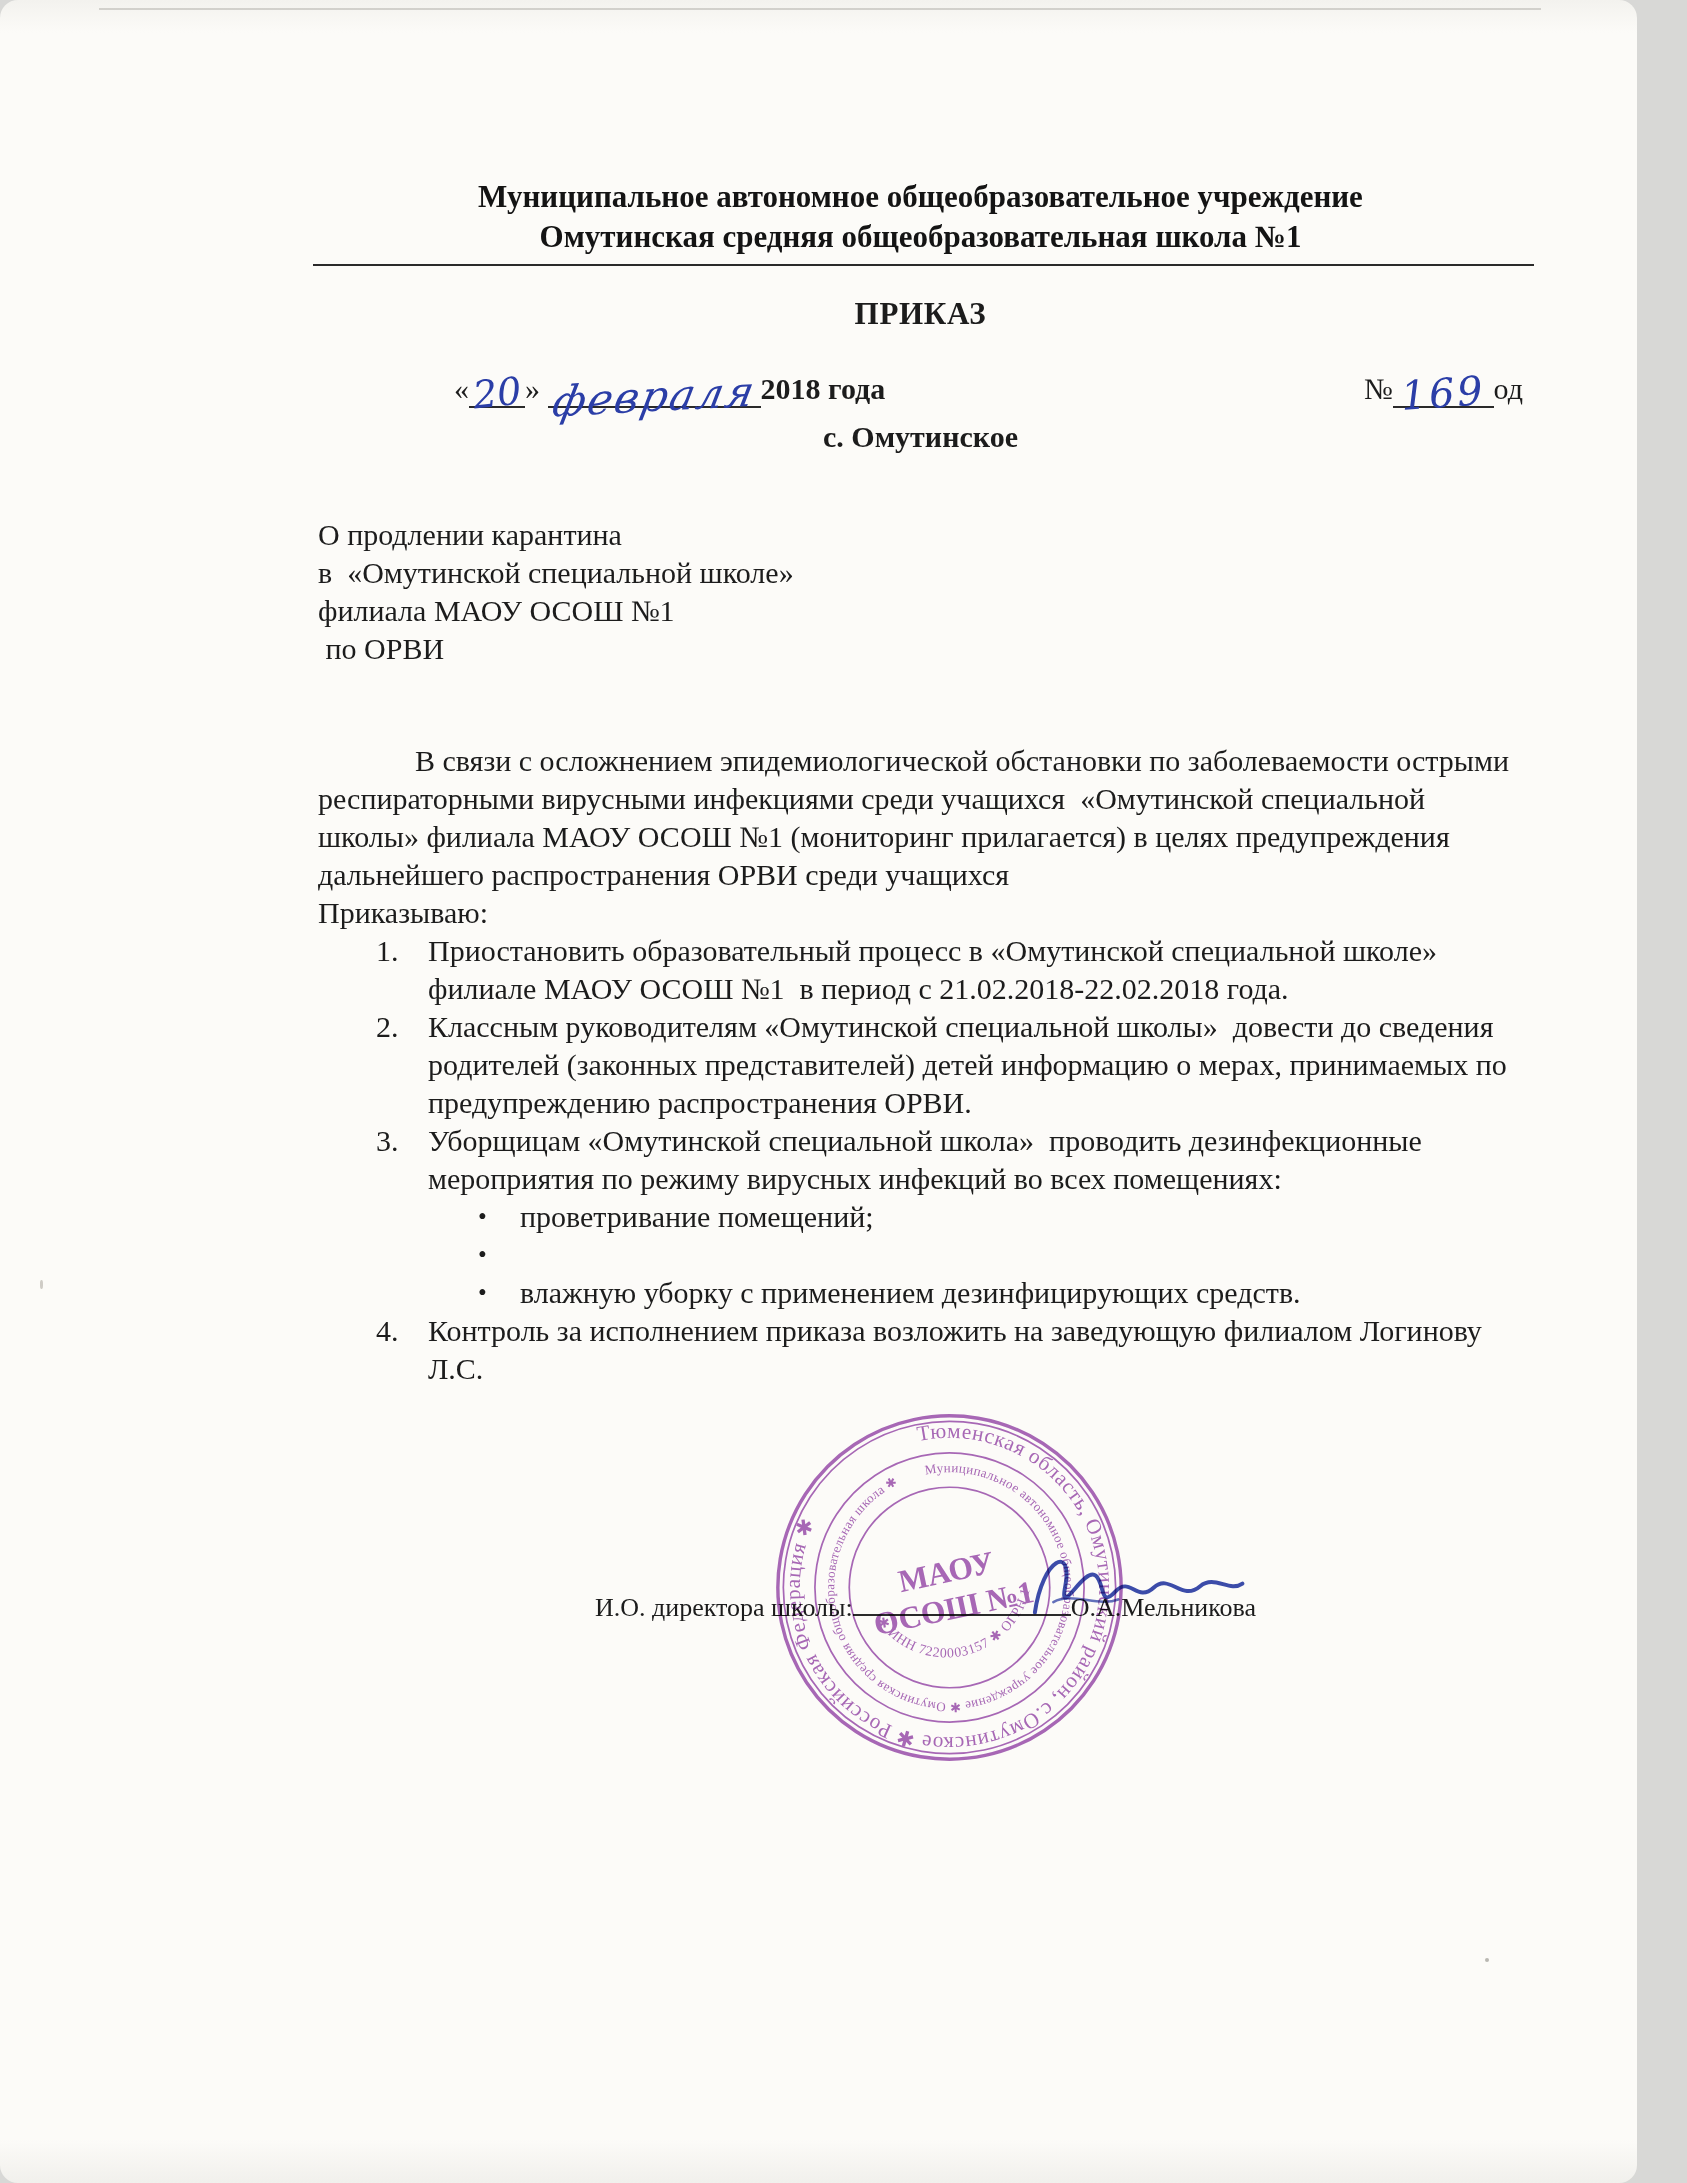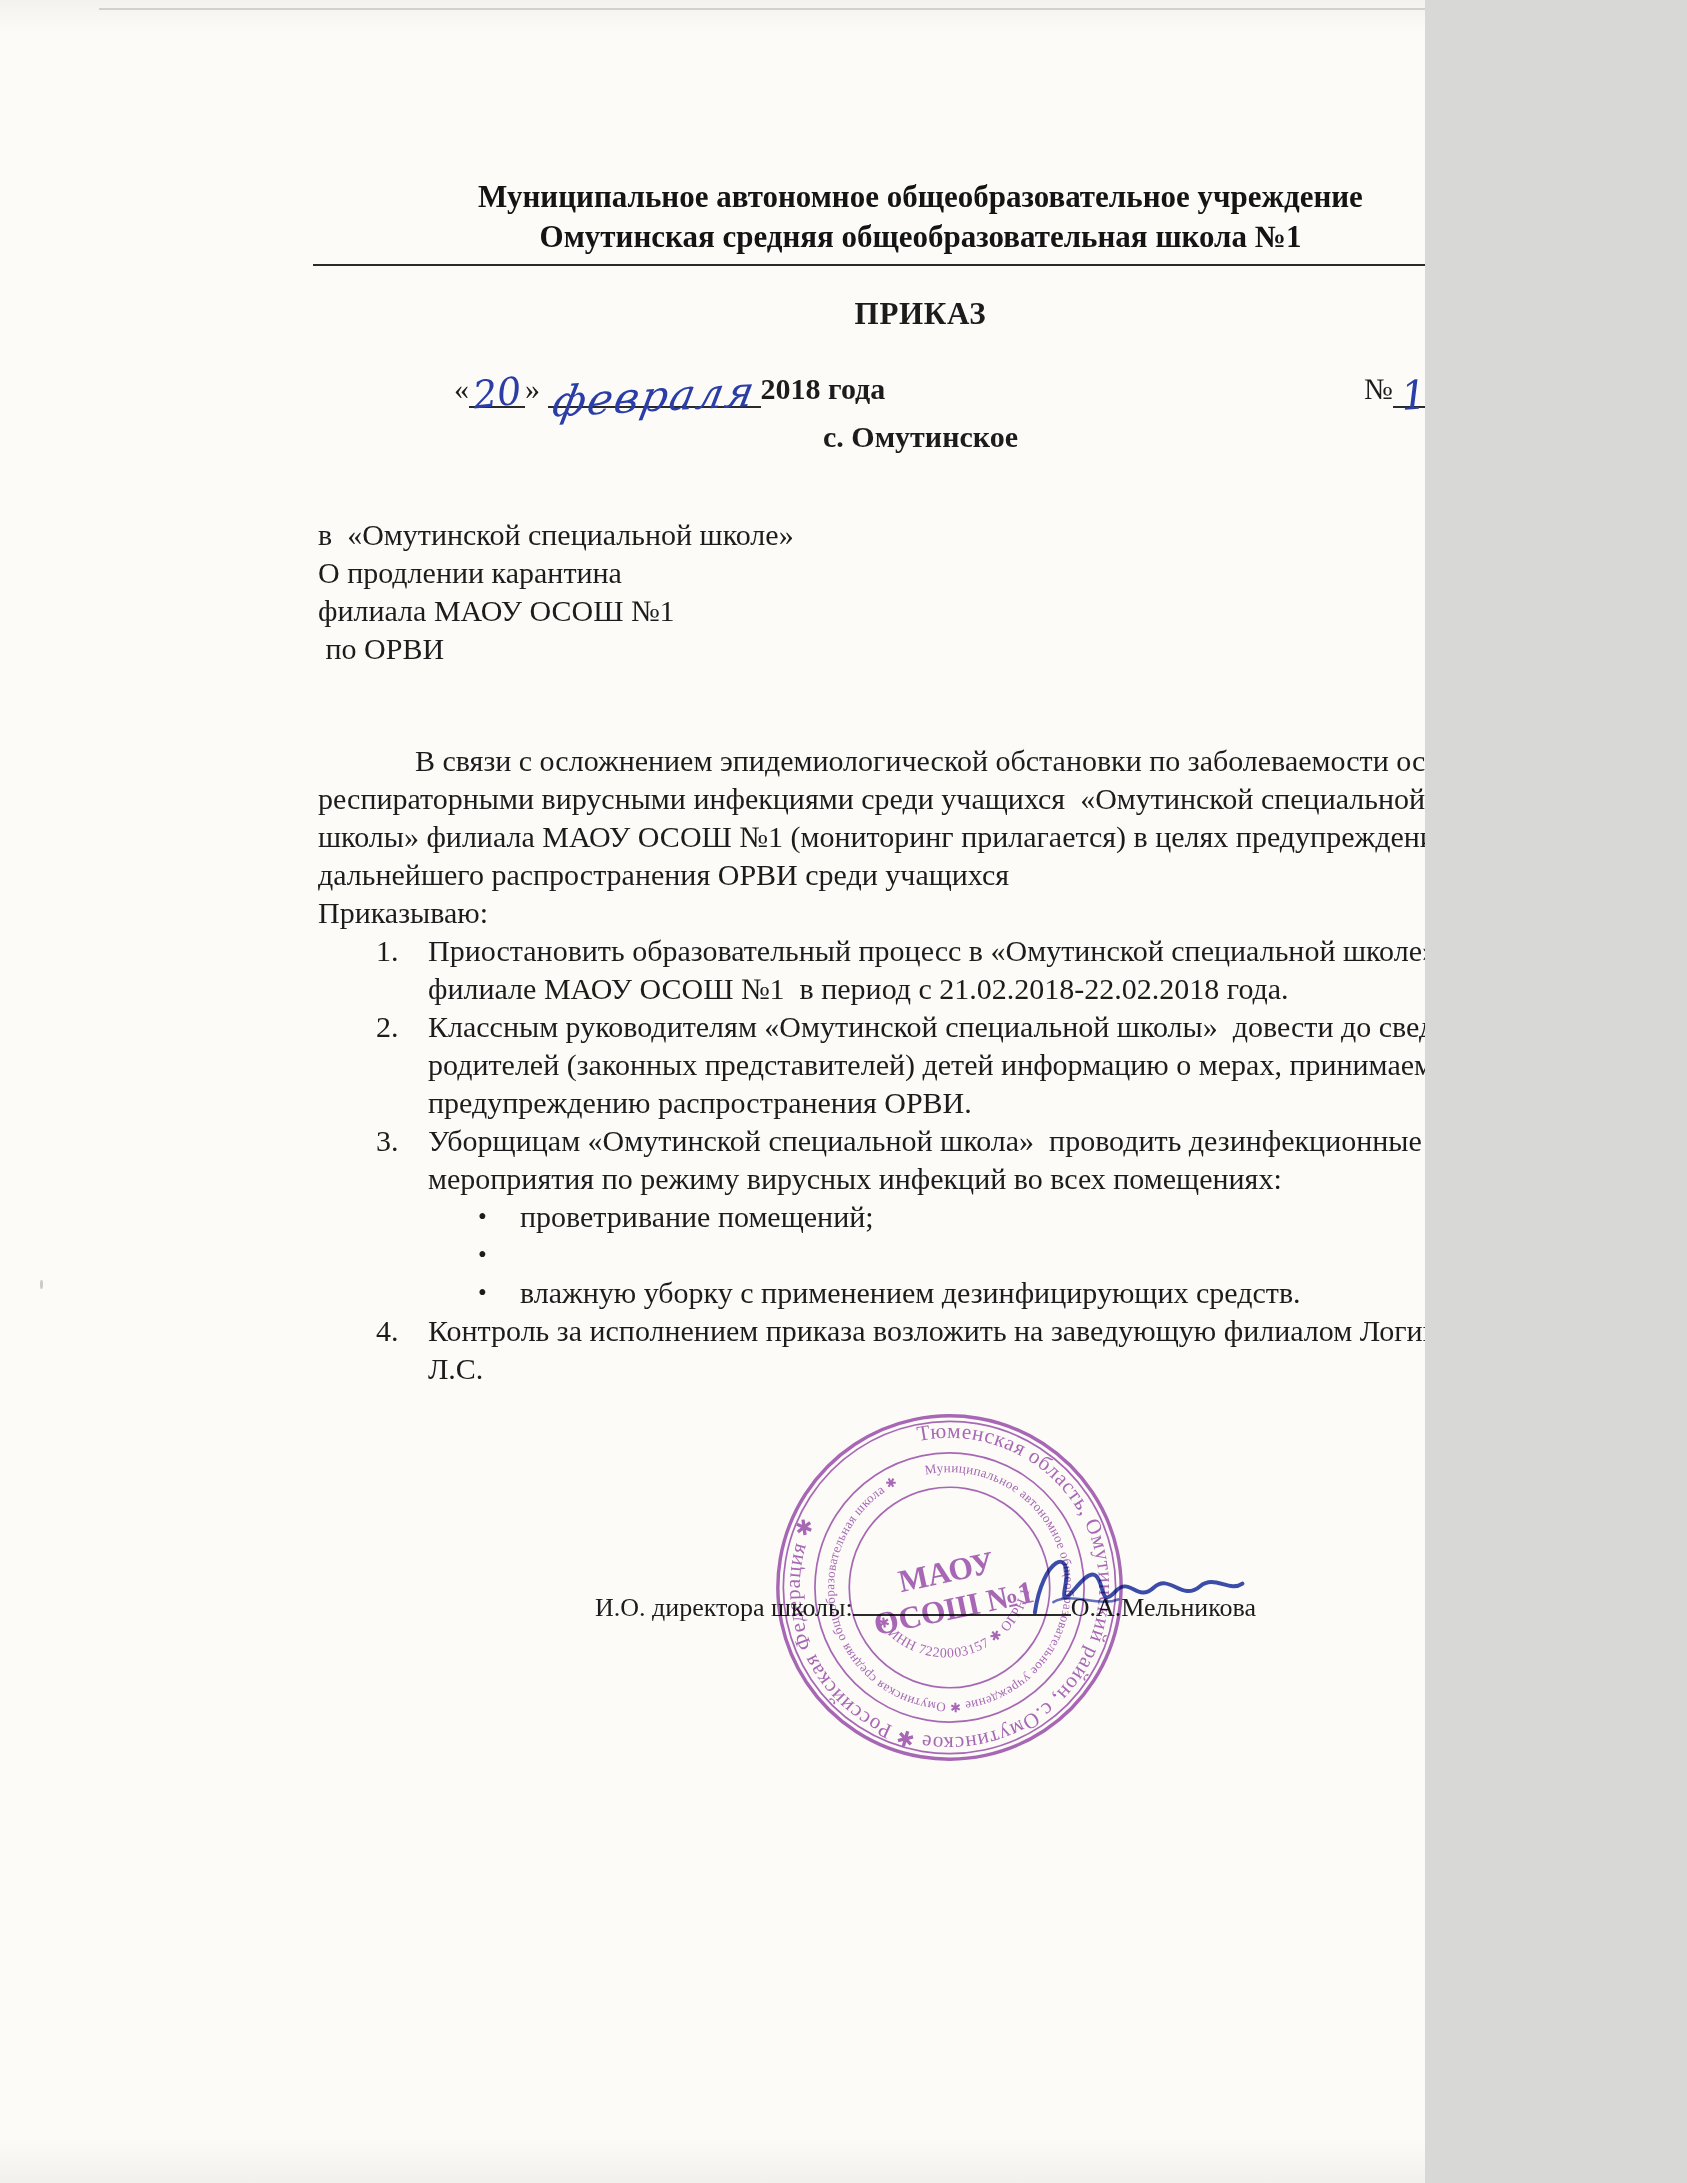--- a/index.html
+++ b/index.html
@@ -1,22 +1,23 @@
 <!DOCTYPE html>
 <html style="font-size:10.6px"><head>
 <meta charset="utf-8">
 <style>
   html,body { margin:0; padding:0; background:#d8d8d6; }
   .page {
     position:relative;
-    width:1425px; height:2183px;
+    width:1637px; height:2183px;
     background:linear-gradient(180deg,#f3f2ee 0%, #fcfbf8 1.5%, #fcfbf8 98%, #f1f0ec 100%);
     font-family:"Liberation Serif","DejaVu Serif",serif;
     color:#1c1c1c;
     overflow:hidden;
+    border-radius:18px;
   }
   .artifact-top { position:absolute; top:8px; left:99px; width:1442px; height:2px; background:#c6c4bf; opacity:.75; }
   .artifact-dot1 { position:absolute; top:1958px; left:1485px; width:4px; height:4px; border-radius:50%; background:#b9b7b2; }
   .artifact-dot2 { position:absolute; top:1280px; left:40px;  width:3.3px; height:9.3px; border-radius:40%; background:#cfccc6; }
 
   .content { position:absolute; left:318px; top:177px; width:1205px; font-size:30px; line-height:38px; z-index:1; }
   .pre { white-space:pre-wrap; }
 
   .doc-header { text-align:center; font-weight:bold; font-size:31px; line-height:40px; color:#141414; }
   .header-rule { border:none; border-top:2.6px solid #2a2a2a; margin:6.6px 0 0 -5.3px; width:1221px; }
@@ -92,22 +93,22 @@
       <div class="date-right">
         <span>№</span><span class="blank blank-num">
             <span class="hand hand-number">169</span>
           </span><span>од</span>
       </div>
     </div>
 
     <div class="place">с. Омутинское</div>
 
     <div class="subject">
+      <div class="pre">О продлении карантина</div>
       <div class="pre">в  «Омутинской специальной школе»</div>
-      <div class="pre">О продлении карантина</div>
       <div class="pre">филиала МАОУ ОСОШ №1</div>
       <div class="pre"> по ОРВИ</div>
     </div>
 
     <div class="body-intro pre">В связи с осложнением эпидемиологической обстановки по заболеваемости острыми респираторными вирусными инфекциями среди учащихся  «Омутинской специальной школы» филиала МАОУ ОСОШ №1 (мониторинг прилагается) в целях предупреждения дальнейшего распространения ОРВИ среди учащихся</div>
     <div class="orders-label">Приказываю:</div>
 
     <div class="ol-item">
       <div class="ol-num">1.</div>
       <div class="ol-text pre">Приостановить образовательный процесс в «Омутинской специальной школе» филиале МАОУ ОСОШ №1  в период с 21.02.2018-22.02.2018 года.</div>

